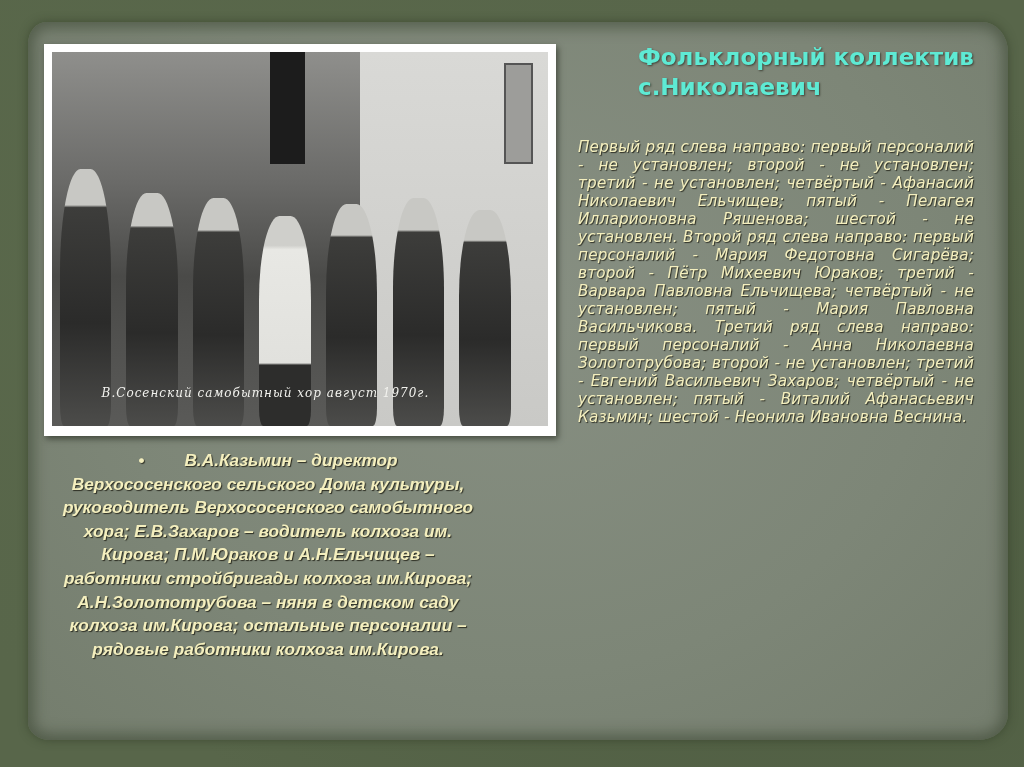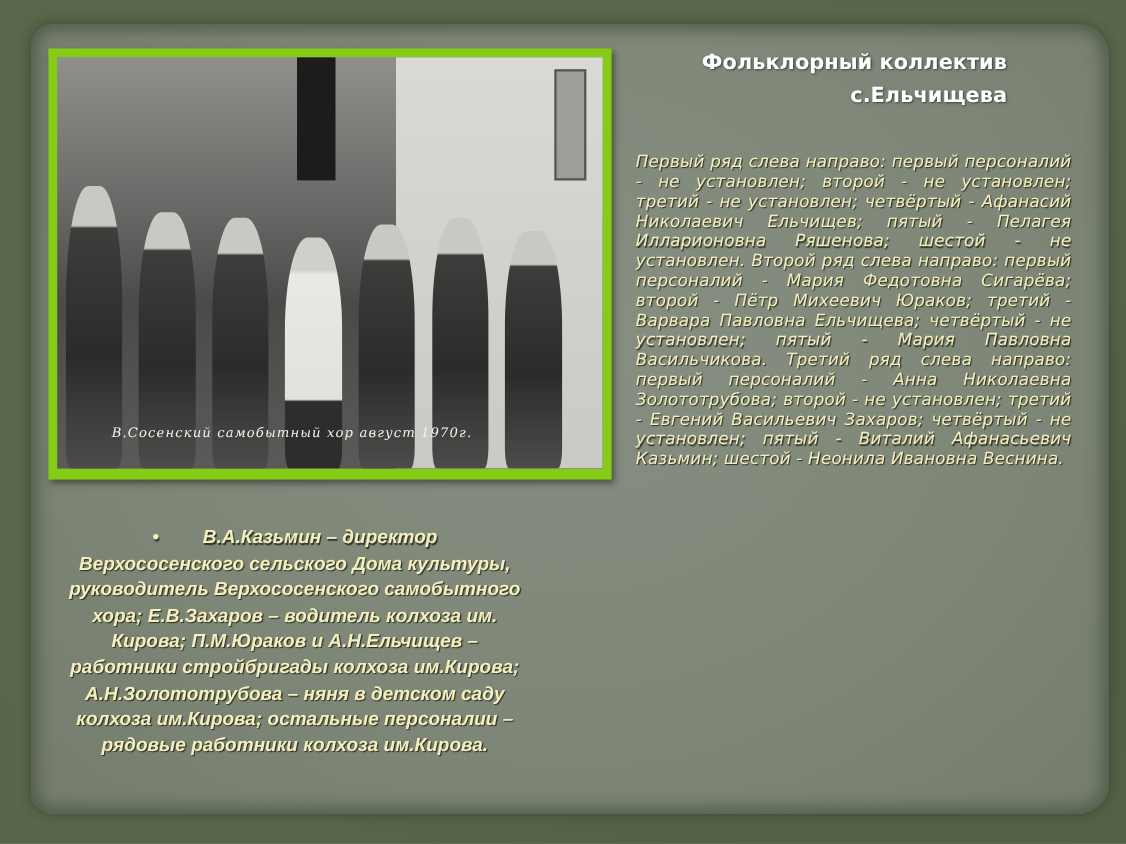--- a/index.html
+++ b/index.html
@@ -14,21 +14,21 @@
   .paper {
     position: absolute; left: 28px; top: 22px; width: 980px; height: 718px;
     background: #7f887a;
     background-image:
       radial-gradient(ellipse at 50% 40%, #878f82 0%, #7d8677 60%, #747d6d 100%);
     border-radius: 18px 26px 30px 22px / 22px 30px 26px 18px;
     box-shadow: 0 0 14px 6px rgba(55,65,45,0.55) inset, 0 0 10px rgba(40,50,30,0.5);
   }
   .photo-frame {
     position: absolute; left: 44px; top: 44px; width: 512px; height: 392px;
-    background: #84cc16; padding: 0;
+    background: #ffffff; padding: 0;
     box-shadow: 2px 3px 6px rgba(30,35,25,0.6);
   }
   .photo {
     position: absolute; left: 8px; top: 8px; right: 8px; bottom: 10px;
     background: linear-gradient(180deg, #8f8f8c 0%, #6a6a68 35%, #4a4a48 60%, #5a5a58 100%);
     overflow: hidden;
   }
   .photo .wall {
     position: absolute; right: 0; top: 0; width: 38%; height: 100%;
     background: linear-gradient(180deg, #d9d9d6, #c9c9c6);
@@ -48,38 +48,36 @@
   .fig {
     width: 11%; border-radius: 40% 40% 8% 8%;
     background: linear-gradient(180deg, #c8c8c4 0%, #c8c8c4 14%, #3d3d3b 15%, #2b2b2a 60%, #4c4c4a 100%);
   }
   .fig.white { background: linear-gradient(180deg, #cfcfcb 0%, #cfcfcb 14%, #e8e8e4 16%, #e1e1dd 70%, #2d2d2c 71%); }
   .photo-caption {
     position: absolute; left: 10%; bottom: 7%; color: #f2f2ee;
     font-family: "DejaVu Serif", serif; font-style: italic; font-size: 12px; letter-spacing: 1px;
   }
   .title {
-    position: absolute; left: 638px; top: 42px; color: #ffffff;
-    font-family: "DejaVu Sans", sans-serif; font-weight: bold; font-size: 19px; line-height: 30px;
+    position: absolute; left: 638px; top: 42px; color: #5eead4;
+    font-family: "DejaVu Sans", sans-serif; font-weight: bold; font-size: 23px; line-height: 30px;
     text-shadow: 1px 1px 2px rgba(40,40,30,0.7);
-    text-align: right;
   }
   .right-text {
     position: absolute; left: 578px; top: 138px; width: 396px;
     color: #f4efbe; font-family: "DejaVu Sans", sans-serif; font-style: italic;
     font-size: 15.2px; line-height: 18px; text-align: justify;
     text-shadow: 1px 1px 1px rgba(30,30,20,0.85);
     letter-spacing: 0.2px;
   }
   .left-text {
     position: absolute; left: 62px; top: 449px; width: 412px;
     color: #f4efbe; font-family: "Liberation Sans", sans-serif; font-style: italic; font-weight: bold;
     font-size: 17.3px; line-height: 23.6px; text-align: center;
     text-shadow: 1px 1px 1px rgba(30,30,20,0.85);
-    margin-top: 28px;
   }
   .bullet { margin-right: 40px; }
 </style>
 </head>
 <body>
 
 <div class="paper"></div>
 
 <div class="photo-frame">
   <div class="photo">
@@ -94,20 +92,20 @@
       <div class="fig" style="height:76%"></div>
       <div class="fig" style="height:78%"></div>
       <div class="fig" style="height:74%"></div>
     </div>
     <div class="photo-caption">В.Сосенский самобытный хор август 1970г.</div>
   </div>
 </div>
 
 <div class="title">
   <div>Фольклорный коллектив</div>
-  <div>с.Ельчищева</div>
+  <div>с.Николаевич</div>
 </div>
 
 <div class="right-text">Первый ряд слева направо: первый персоналий - не установлен; второй - не установлен; третий - не установлен; четвёртый - Афанасий Николаевич Ельчищев; пятый - Пелагея Илларионовна Ряшенова; шестой - не установлен. Второй ряд слева направо: первый персоналий - Мария Федотовна Сигарёва; второй - Пётр Михеевич Юраков; третий - Варвара Павловна Ельчищева; четвёртый - не установлен; пятый - Мария Павловна Васильчикова. Третий ряд слева направо: первый персоналий - Анна Николаевна Золототрубова; второй - не установлен; третий - Евгений Васильевич Захаров; четвёртый - не установлен; пятый - Виталий Афанасьевич Казьмин; шестой - Неонила Ивановна Веснина.</div>
 
 <div class="left-text">
   <span class="bullet">•</span><span>В.А.Казьмин – директор Верхососенского сельского Дома культуры, руководитель Верхососенского самобытного хора; Е.В.Захаров – водитель колхоза им. Кирова; П.М.Юраков и А.Н.Ельчищев – работники стройбригады колхоза им.Кирова; А.Н.Золототрубова – няня в детском саду колхоза им.Кирова; остальные персоналии – рядовые работники колхоза им.Кирова.</span>
 </div>
 
 </body></html>

